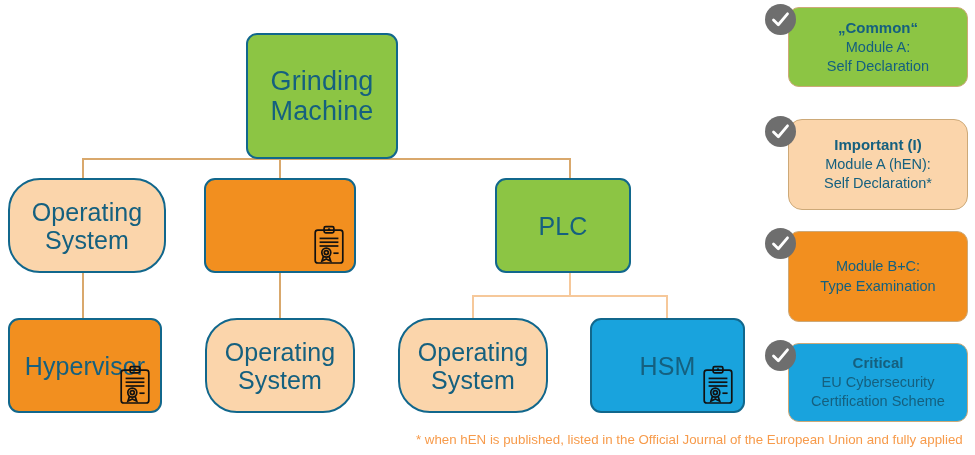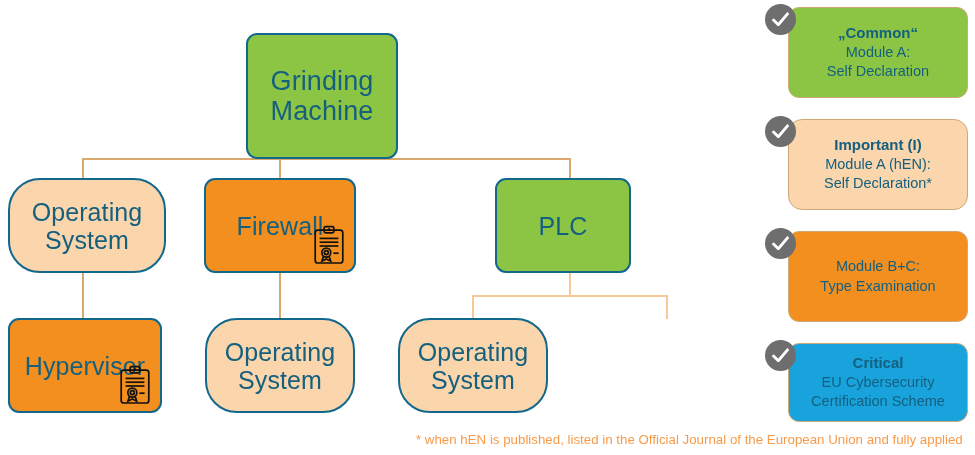--- a/index.html
+++ b/index.html
@@ -111,21 +111,20 @@
 
   <div class="node root fill-green" style="left:246px; top:33px; width:152px; height:126px;">
     <span class="label">Grinding Machine</span>
   </div>
 
   <div class="node fill-peach" style="left:8px; top:178px; width:158px; height:95px;">
     <span class="label">Operating System</span>
   </div>
 
   <div class="node fill-orange" style="left:204px; top:178px; width:152px; height:95px;">
-    <span class="label">Firewall</span>
     <span class="cert-icon">
       <svg viewBox="0 0 34 40" fill="none" stroke="#111111" stroke-width="1.7">
         <rect x="3.2" y="5.2" width="27.6" height="32.8" rx="2.6" fill="none"></rect>
         <rect x="12.1" y="1.6" width="9.8" height="6.2" rx="1.6" fill="none"></rect>
         <circle cx="17" cy="4.6" r="1.25" fill="#111111" stroke="none"></circle>
         <line x1="7.6" y1="13.4" x2="26.4" y2="13.4"></line>
         <line x1="7.6" y1="17.2" x2="26.4" y2="17.2"></line>
         <line x1="7.6" y1="21.0" x2="26.4" y2="21.0"></line>
         <circle cx="14.3" cy="27.6" r="4.5" fill="none"></circle>
         <circle cx="14.3" cy="27.6" r="2.0" fill="none"></circle>
@@ -158,22 +157,39 @@
   </div>
 
   <div class="node fill-peach" style="left:205px; top:318px; width:150px; height:95px;">
     <span class="label">Operating System</span>
   </div>
 
   <div class="node fill-peach" style="left:398px; top:318px; width:150px; height:95px;">
     <span class="label">Operating System</span>
   </div>
 
-
-  <div class="legend-card fill-green" style="top:7px; height:91px;">
+  <div class="node fill-blue" style="left:590px; top:318px; width:155px; height:95px;">
+    <span class="label">HSM</span>
+    <span class="cert-icon">
+      <svg viewBox="0 0 34 40" fill="none" stroke="#111111" stroke-width="1.7">
+        <rect x="3.2" y="5.2" width="27.6" height="32.8" rx="2.6" fill="none"></rect>
+        <rect x="12.1" y="1.6" width="9.8" height="6.2" rx="1.6" fill="none"></rect>
+        <circle cx="17" cy="4.6" r="1.25" fill="#111111" stroke="none"></circle>
+        <line x1="7.6" y1="13.4" x2="26.4" y2="13.4"></line>
+        <line x1="7.6" y1="17.2" x2="26.4" y2="17.2"></line>
+        <line x1="7.6" y1="21.0" x2="26.4" y2="21.0"></line>
+        <circle cx="14.3" cy="27.6" r="4.5" fill="none"></circle>
+        <circle cx="14.3" cy="27.6" r="2.0" fill="none"></circle>
+        <path d="M11.5 31.2 L9.9 36.2 L14.3 34.0 L18.7 36.2 L17.1 31.2" fill="none"></path>
+        <line x1="21.4" y1="28.2" x2="26.6" y2="28.2"></line>
+      </svg>
+    </span>
+  </div>
+
+  <div class="legend-card fill-green" style="top:7px; height:80px;">
     <div class="l1">„Common“</div>
     <div>Module A:</div>
     <div>Self Declaration</div>
   </div>
   <div class="legend-badge" style="left:765px; top:4px;">
     <svg viewBox="0 0 24 24" fill="none" stroke="#ffffff" stroke-width="3.2" stroke-linecap="round" stroke-linejoin="round">
       <path d="M4 12.5 L9.5 18 L20 5.5"></path>
     </svg>
   </div>
 

